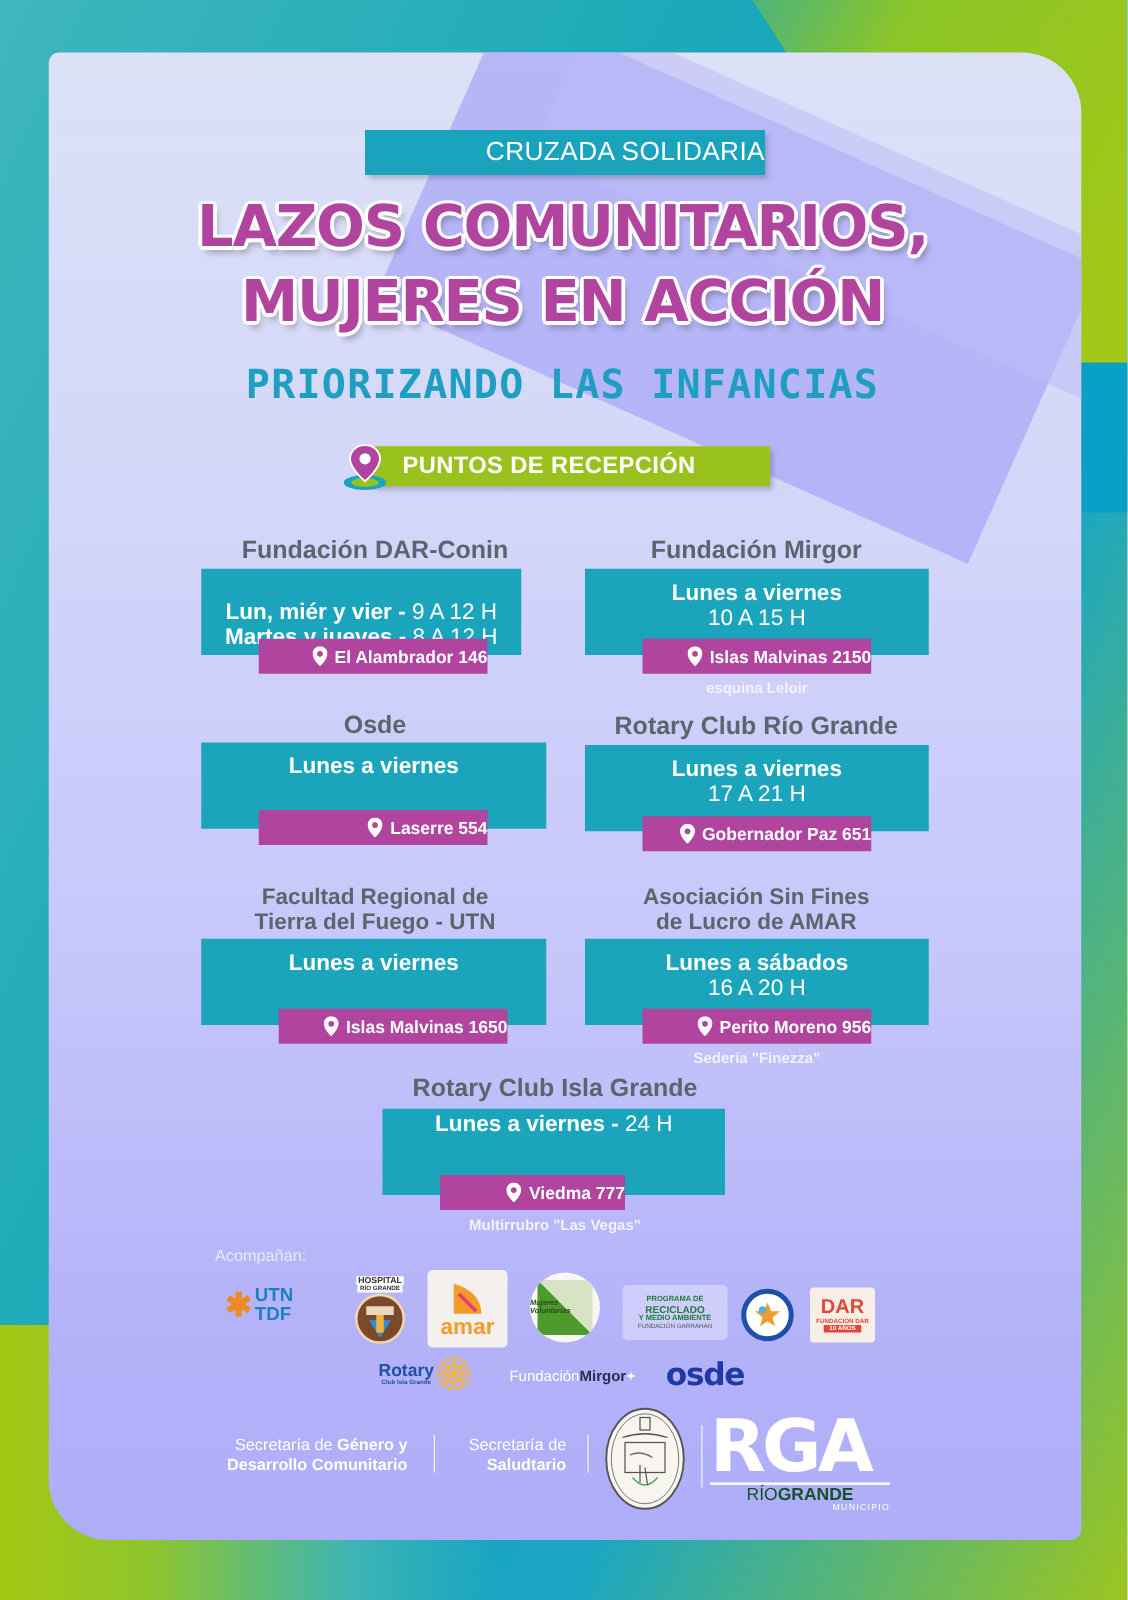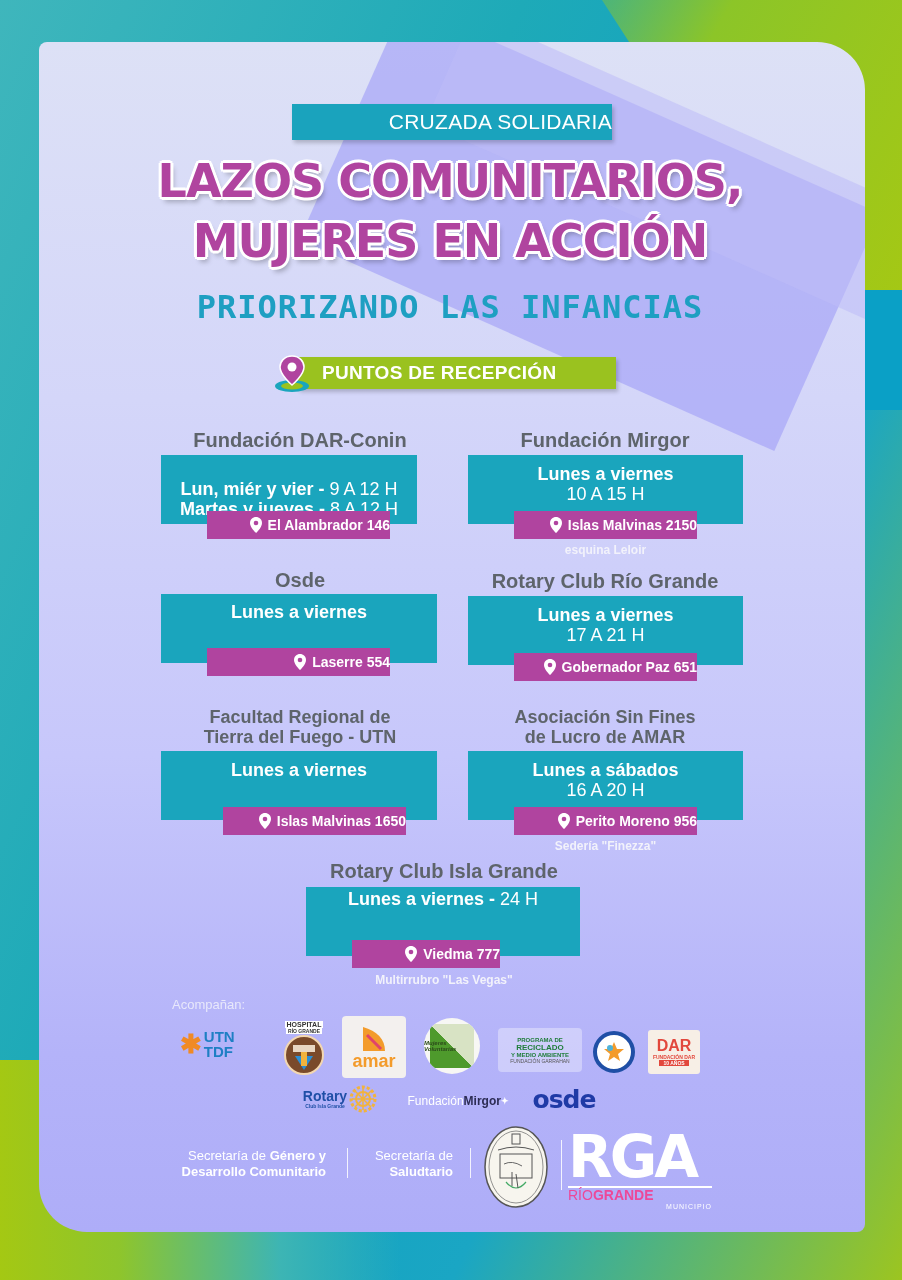--- a/index.html
+++ b/index.html
@@ -284,15 +284,15 @@
   <rect x="18" y="30" width="32" height="24" fill="none" stroke="#555"></rect>
   <path d="M22 40 Q30 36 40 42" fill="none" stroke="#666"></path>
   <path d="M24 58 Q34 70 44 58" fill="none" stroke="#4a6" stroke-width="1.2"></path>
   <path d="M30 48 L30 62 M34 50 L36 64" stroke="#555"></path>
 </svg>
 <div class="vsep" style="left:561px; top:1140px; height:50px;"></div>
 
 <div class="abs" style="left:568px; top:1128px; width:150px;">
   <div style="color:#fff; font-family:'DejaVu Sans', sans-serif; font-weight:bold; font-size:58px; line-height:58px; letter-spacing:-3px;">RGA</div>
   <div style="height:2px; background:#fff; width:144px; margin-top:0px;"></div>
-  <div style="text-align:left; width:144px; color:#ec4899; font-size:14px; line-height:15px;"><span>RÍO</span><b>GRANDE</b></div>
+  <div style="text-align:center; width:144px; color:#14532d; font-size:14px; line-height:15px;"><span>RÍO</span><b>GRANDE</b></div>
   <div style="text-align:right; width:144px; color:#fff; font-size:7px; letter-spacing:1px;">MUNICIPIO</div>
 </div>
 
 </body></html>

